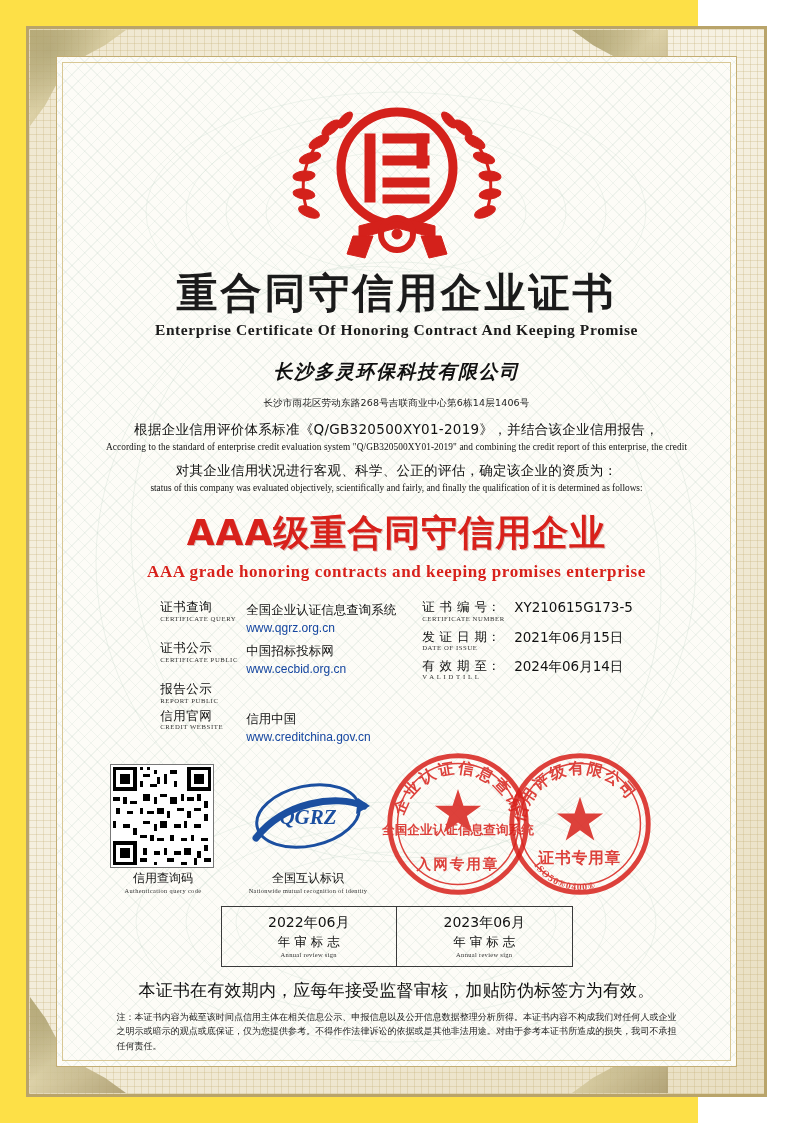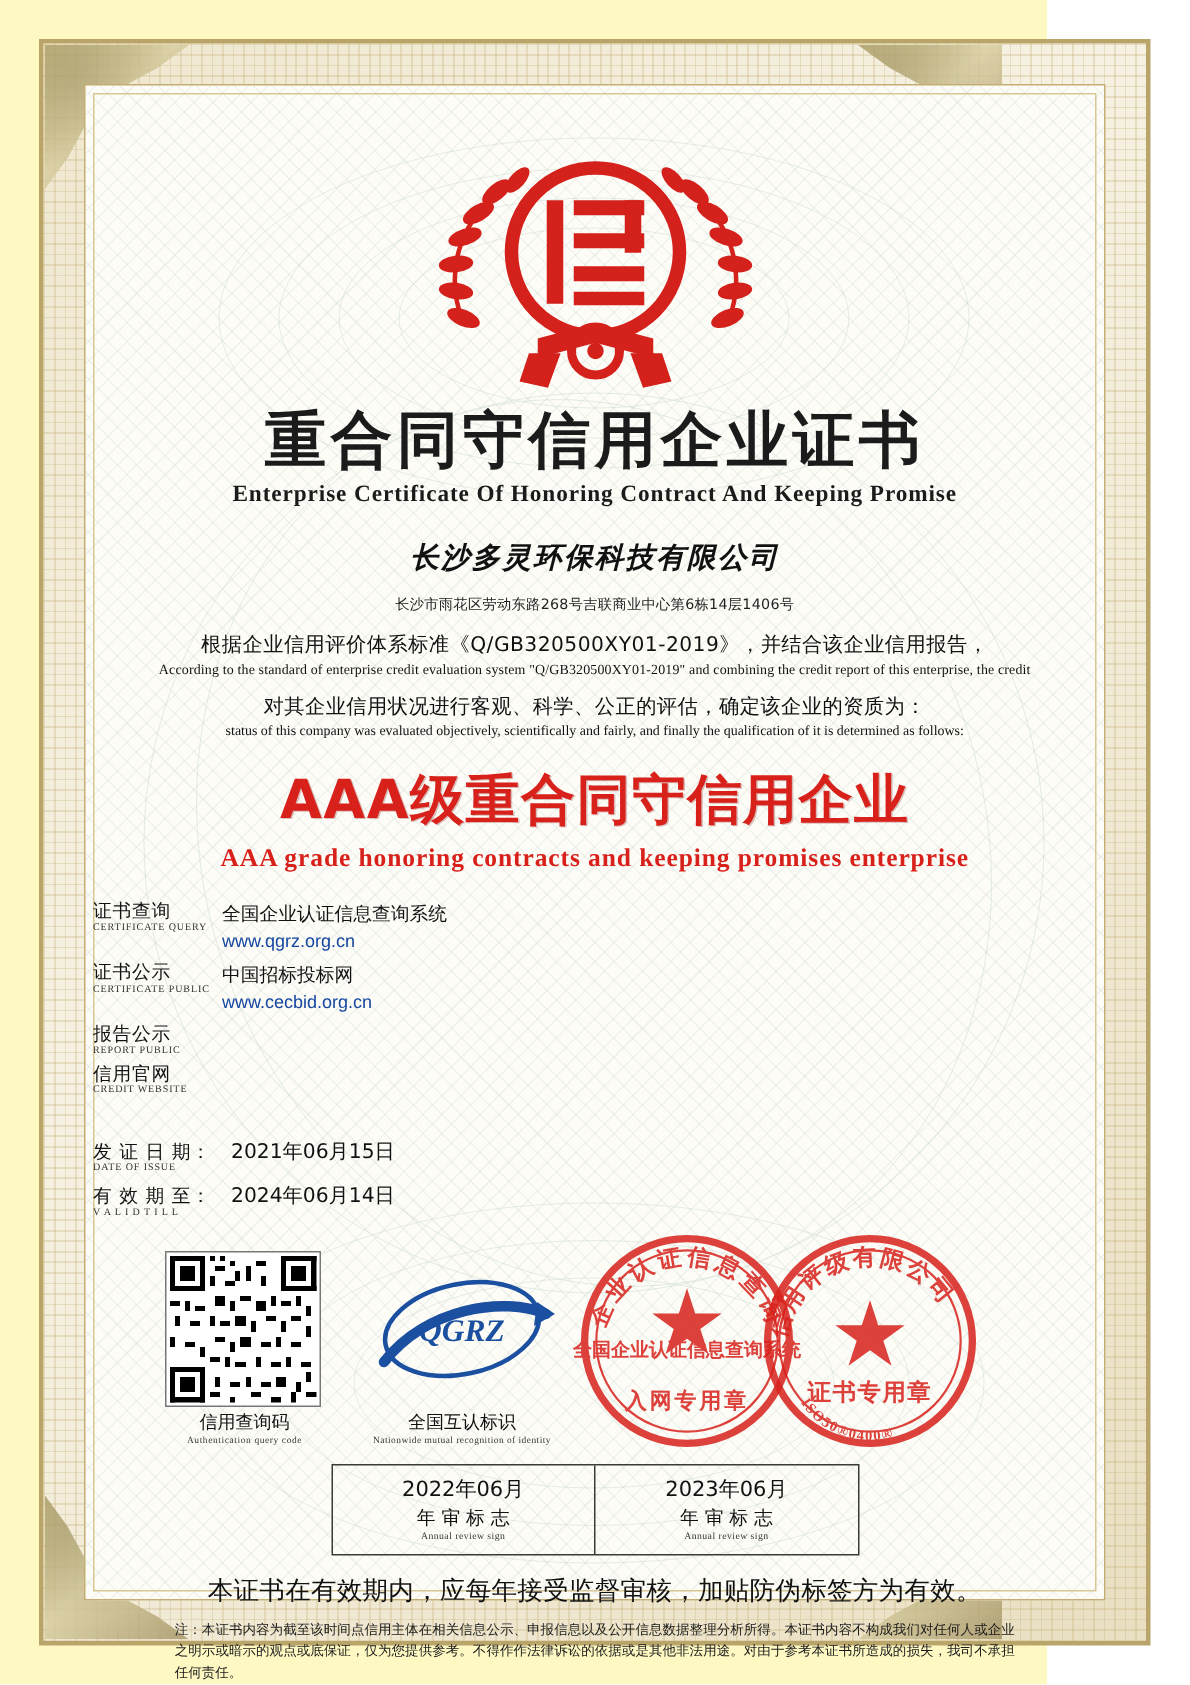--- a/index.html
+++ b/index.html
@@ -10,21 +10,21 @@
   body {
     width: 793px;
     height: 1123px;
     font-family: "Liberation Sans", sans-serif;
     overflow: hidden;
   }
   .page {
     position: relative;
     width: 698px;
     height: 1123px;
-    background: #fef9c3;
+    background: #fde047;
     box-sizing: border-box;
   }
 
   
   .frame-outer {
     position: absolute;
     left: 26px; top: 26px;
     width: 741px; height: 1071px;
     box-sizing: border-box;
     border: 3px solid #b9a46a;
@@ -169,21 +169,20 @@
     margin-top: 4px;
   }
 
   
   .info {
     display: flex;
     justify-content: center;
     margin-top: 18px;
     text-align: left;
     gap: 26px;
-    flex-direction: column;
   }
   .info-left, .info-right { display: block; }
   .info-row {
     display: flex;
     align-items: flex-start;
     margin-bottom: 5px;
   }
   .lab {
     width: 86px;
     flex: none;
@@ -449,26 +448,37 @@
             <span class="l-cn">报告公示</span>
             <span class="l-en">REPORT PUBLIC</span>
           </span>
         </div>
 
         <div class="info-row">
           <span class="lab">
             <span class="l-cn">信用官网</span>
             <span class="l-en">CREDIT WEBSITE</span>
           </span>
+          <span class="stack">
+            <span class="val-cn">信用中国</span><br>
+            <span class="val-url">www.creditchina.gov.cn</span>
+          </span>
         </div>
 
       </div>
 
       <div class="info-right">
 
+        <div class="info-row tall">
+          <span class="lab">
+            <span class="l-cn">证 书 编 号：</span>
+            <span class="l-en">CERTIFICATE NUMBER</span>
+          </span>
+          <span class="val-cn">XY210615G173-5</span>
+        </div>
 
         <div class="info-row tall">
           <span class="lab">
             <span class="l-cn">发 证 日 期：</span>
             <span class="l-en">DATE  OF  ISSUE</span>
           </span>
           <span class="val-cn">2021年06月15日</span>
         </div>
 
         <div class="info-row tall">

